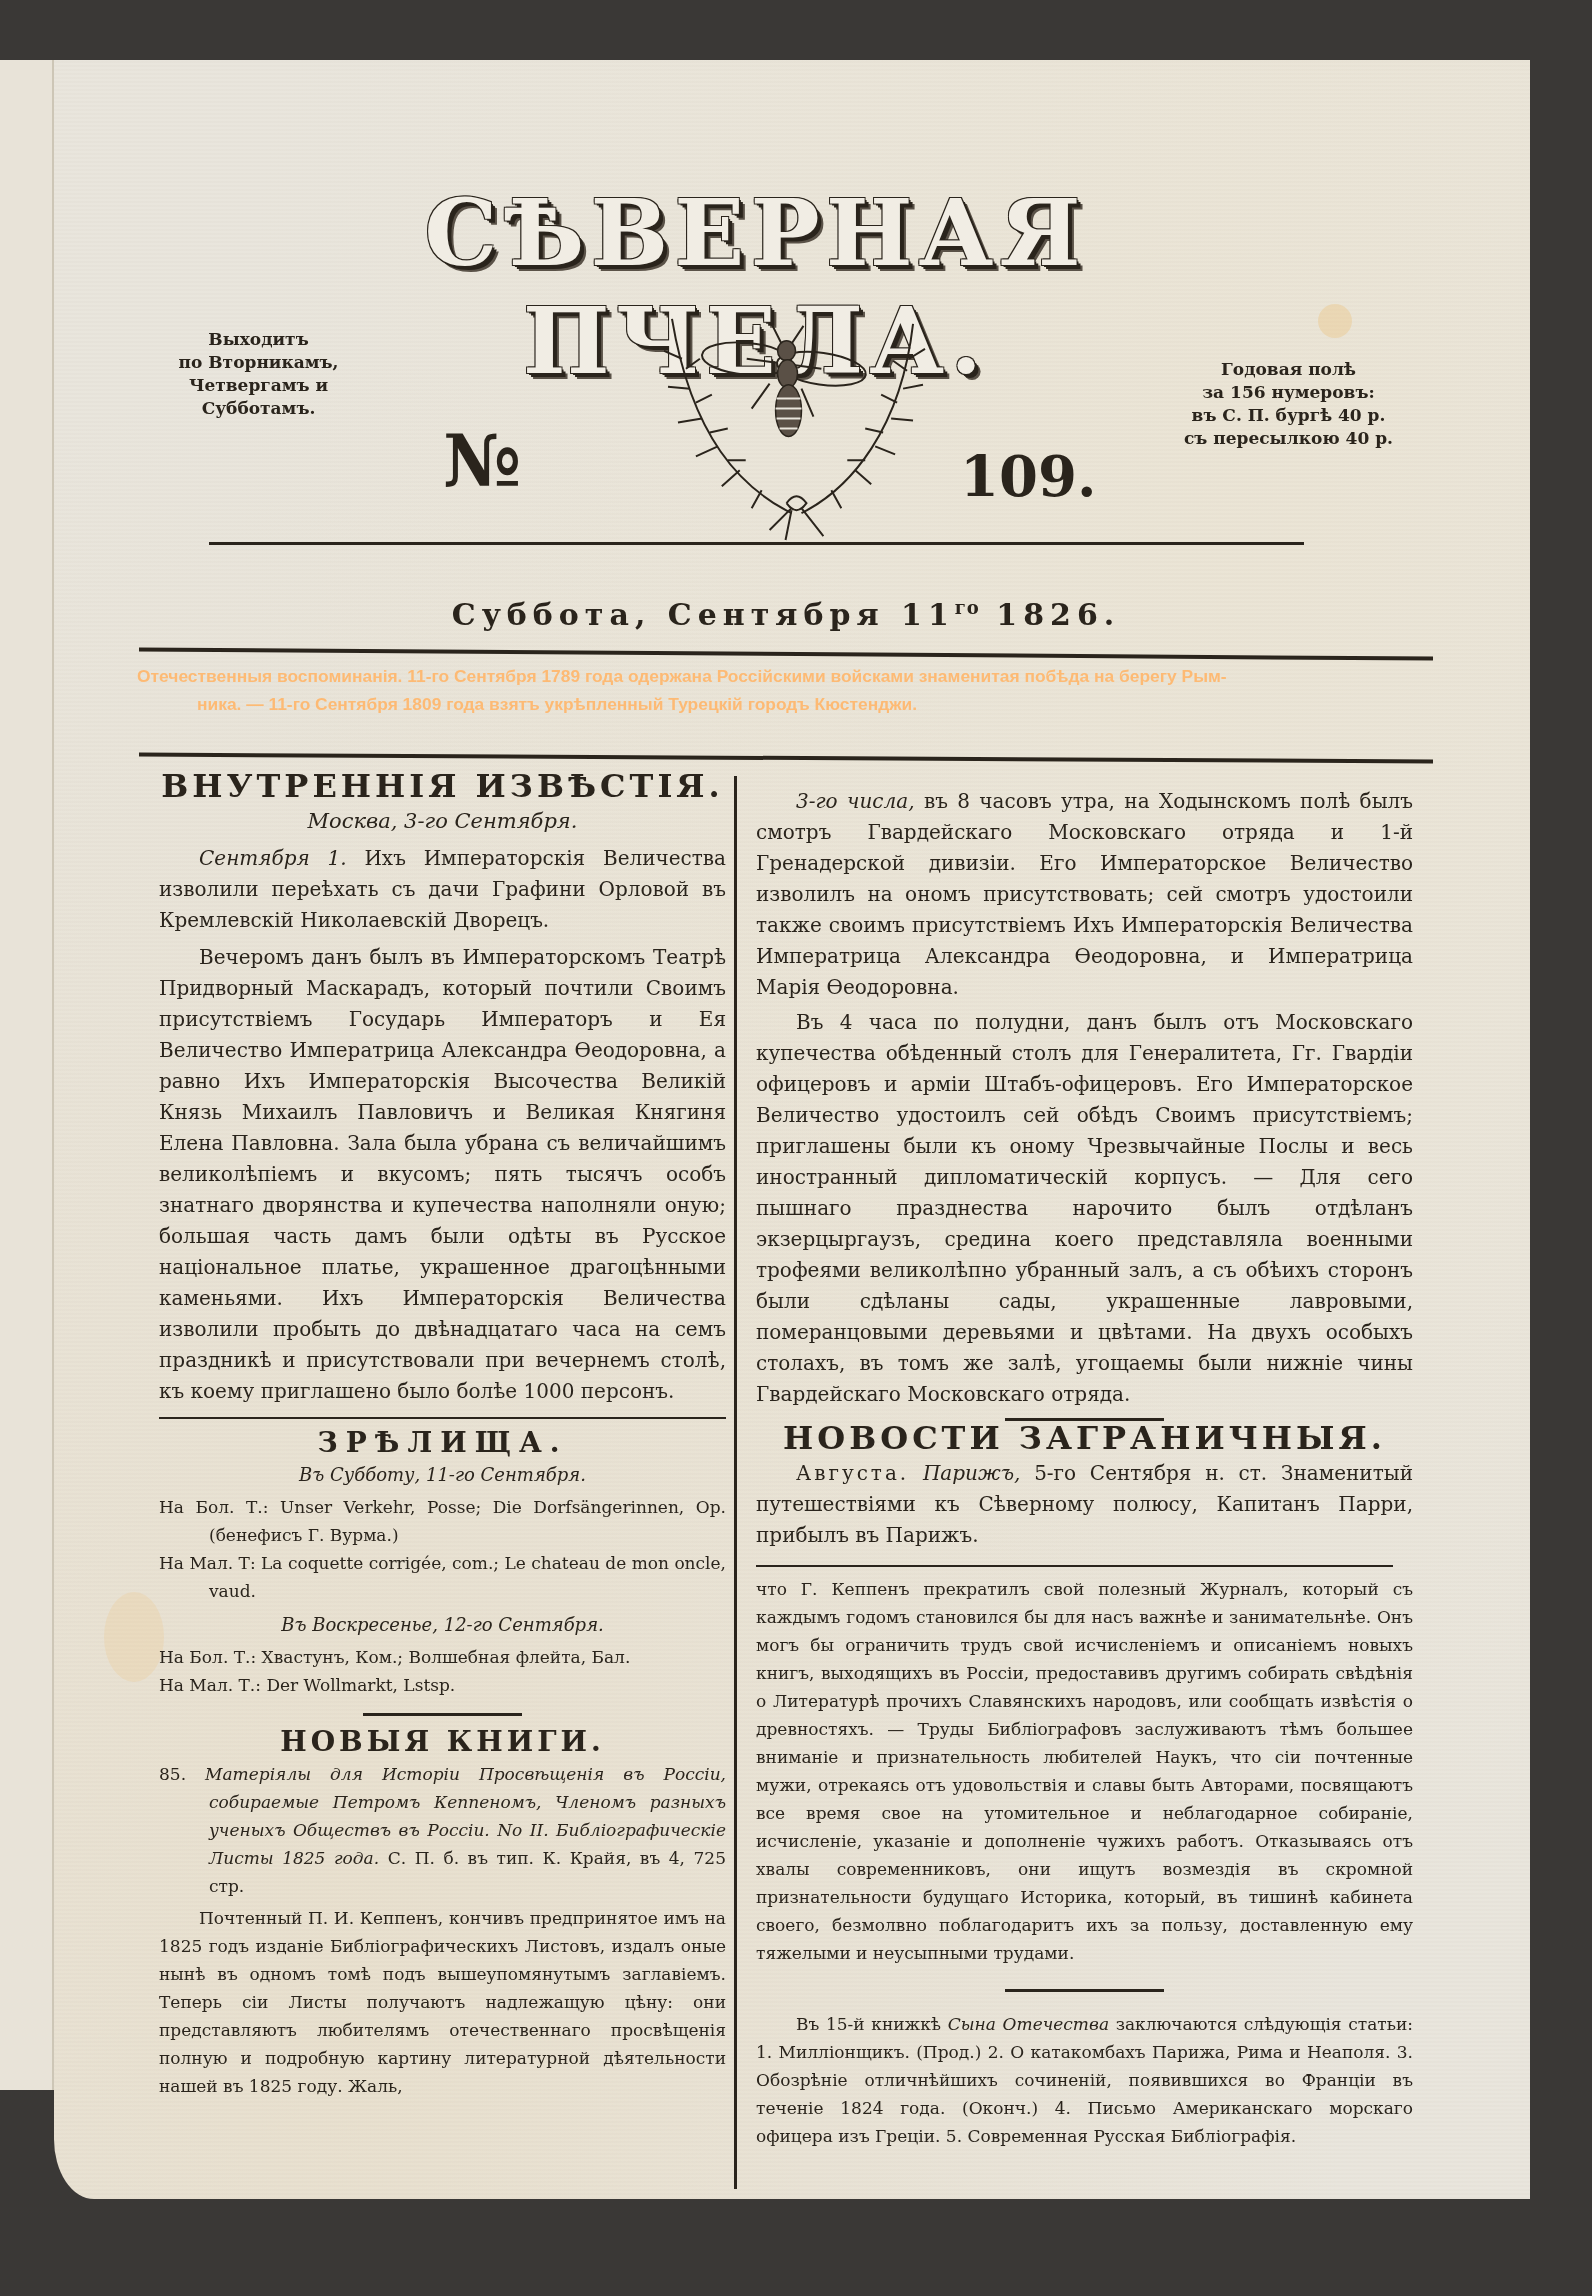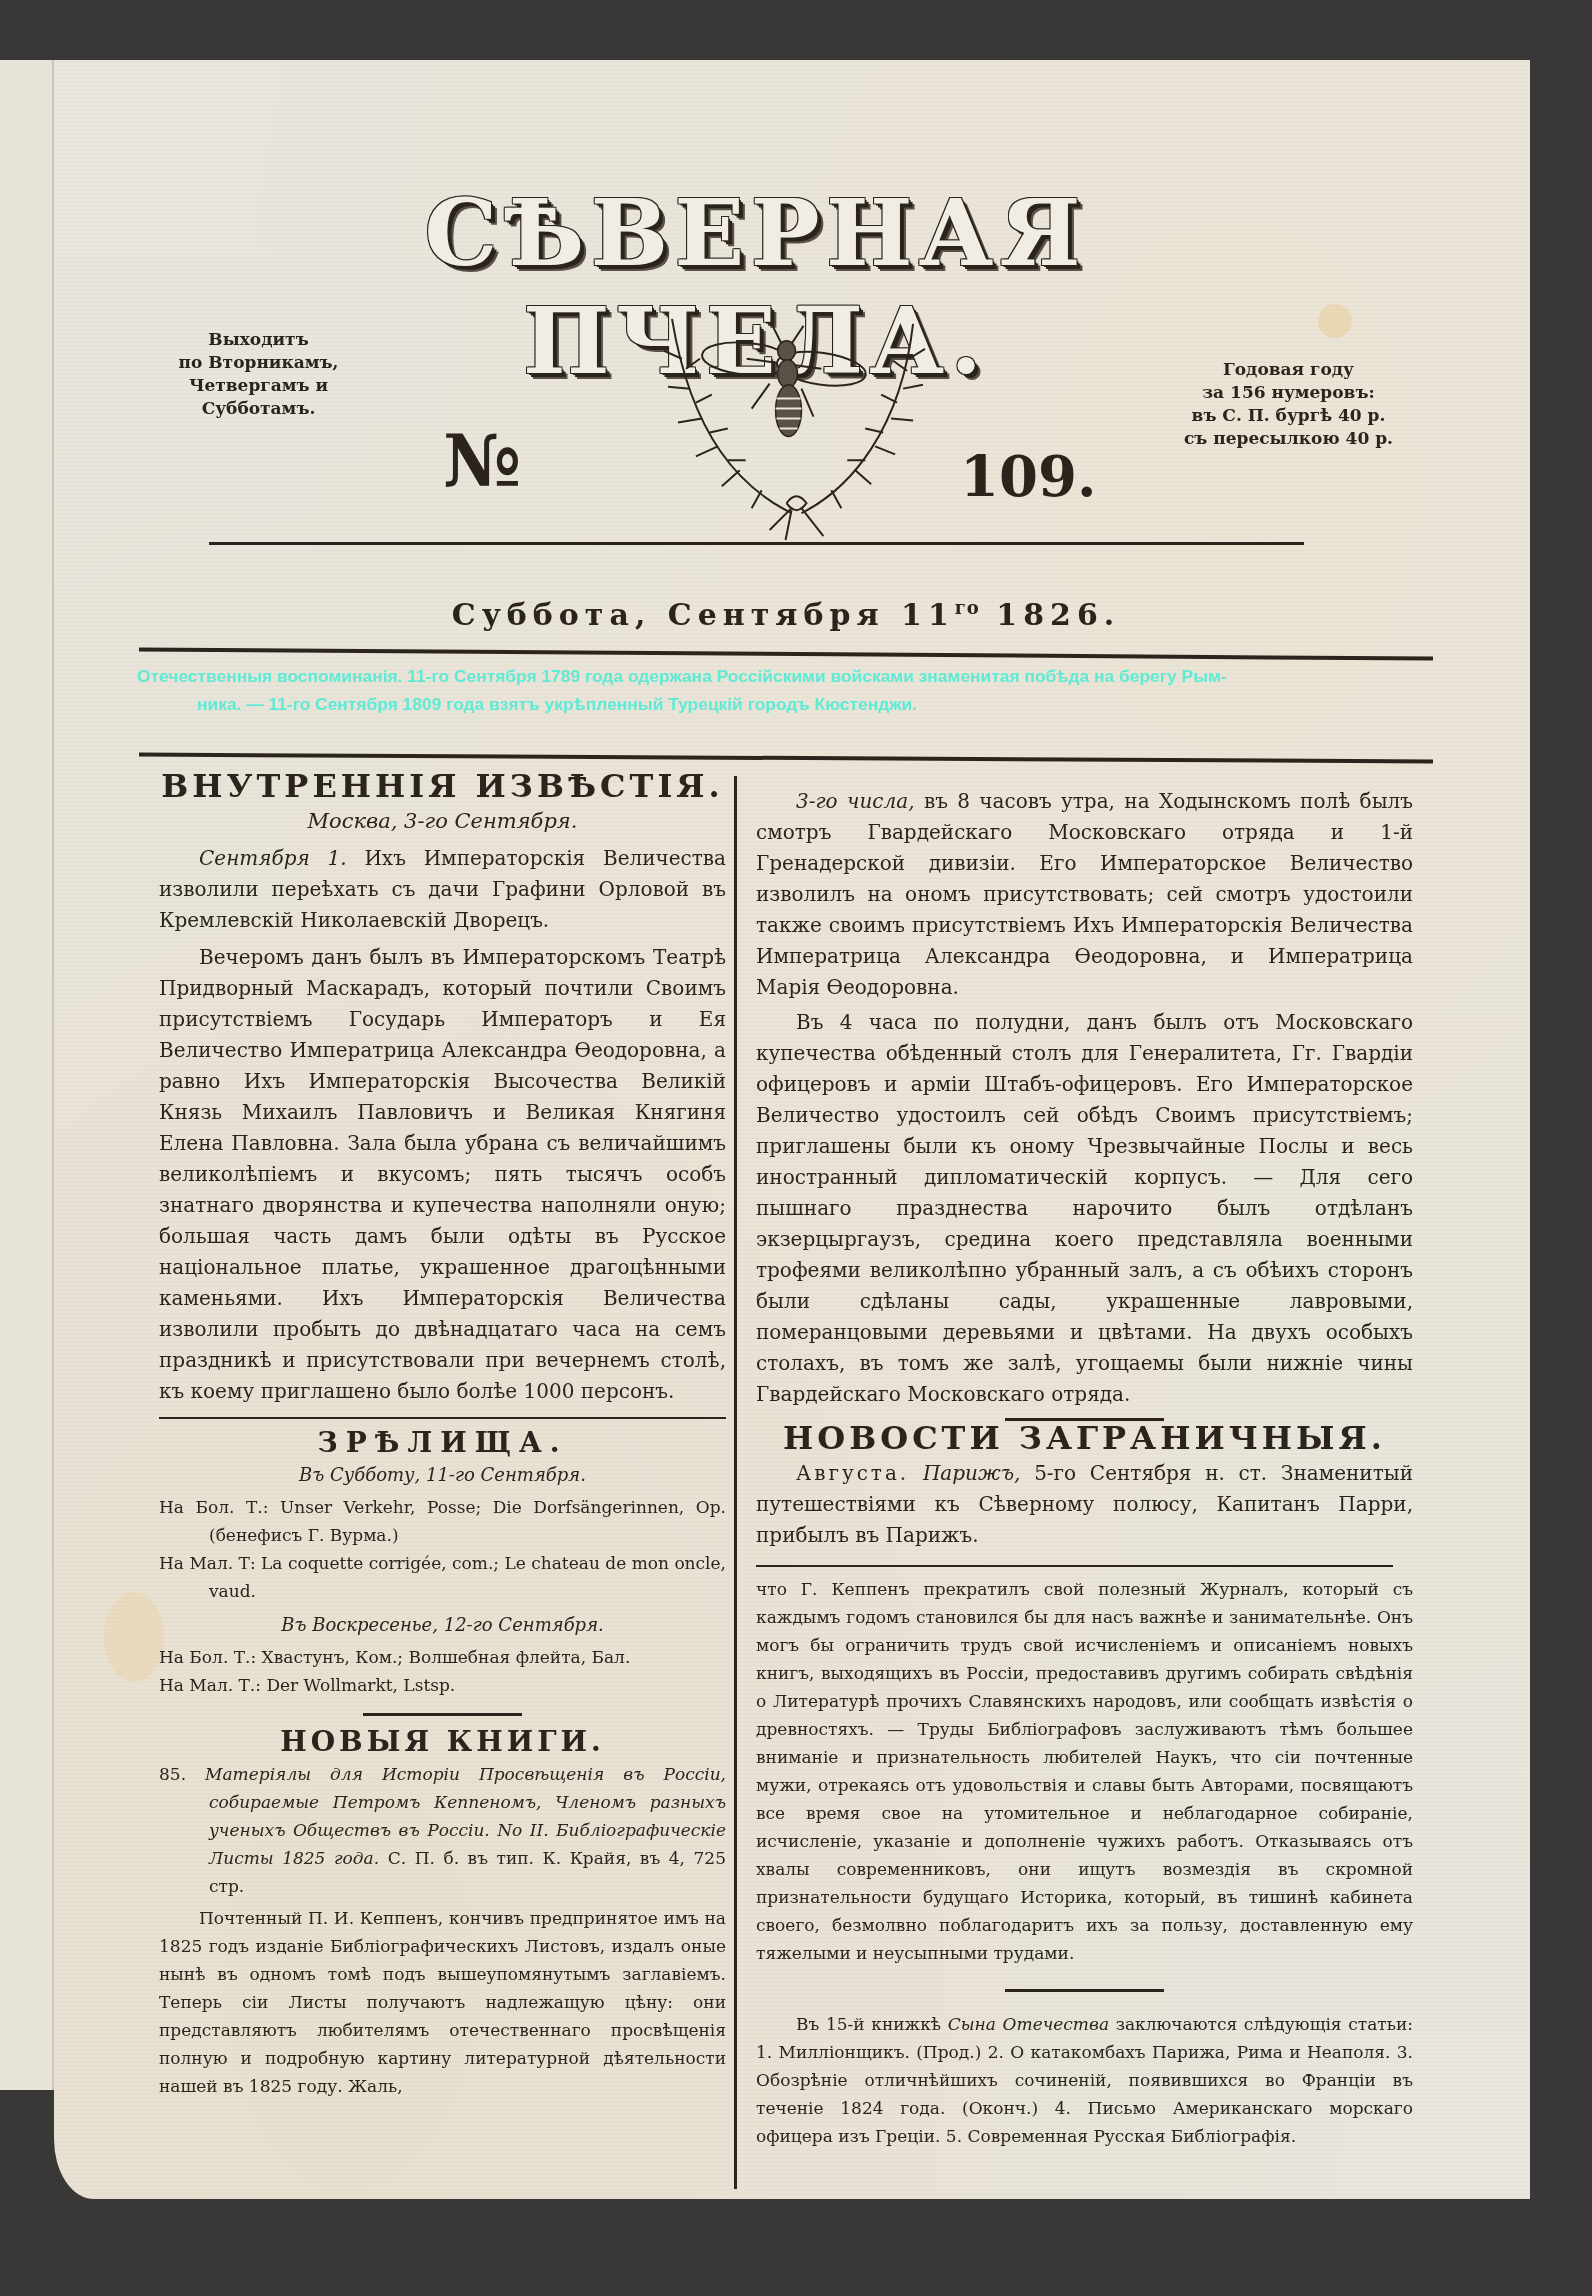--- a/index.html
+++ b/index.html
@@ -49,21 +49,21 @@
 
   .rule { position:absolute; background:#2a241c; }
   .date-line {
     position:absolute; left:418px; top:597px; width:736px; text-align:center;
     font-size:30px; letter-spacing:6px; font-weight:bold; color:#2a241c;
   }
   .date-line sup { font-size:18px; letter-spacing:1px; }
   .memorial {
     position:absolute; left:137px; top:662px; width:1298px;
     font-family:"Liberation Sans Narrow","Liberation Sans", sans-serif; font-weight:bold;
-    font-size:17.4px; line-height:28px; color:#5eead4; text-align:justify;
+    font-size:17.4px; line-height:28px; color:#fdba74; text-align:justify;
   }
   .memorial .l2 { padding-left:60px; }
 
   .col { position:absolute; font-size:20px; line-height:31px; color:#2a241c; text-align:justify; }
   .col-left { left:159px; top:771px; width:567px; }
   .col-right { left:756px; top:786px; width:657px; }
   .col-sm { font-size:17px; line-height:28px; }
 
   .section-heading {
     text-align:center; font-weight:bold; font-size:32px; letter-spacing:4px; margin:0 0 4px;
@@ -93,21 +93,21 @@
 <div class="masthead-title">СѢВЕРНАЯ ПЧЕЛА.</div>
 
 <div class="issue-info-left">
   <div>Выходитъ</div>
   <div>по Вторникамъ,</div>
   <div>Четвергамъ и</div>
   <div>Субботамъ.</div>
 </div>
 
 <div class="issue-info-right">
-  <div>Годовая году</div>
+  <div>Годовая полѣ</div>
   <div>за 156 нумеровъ:</div>
   <div>въ С. П. бургѣ 40 р.</div>
   <div>съ пересылкою 40 р.</div>
 </div>
 
 <div class="numero-sign">№</div>
 <div class="issue-number">109.</div>
 
 <svg class="emblem" viewBox="0 0 290 250">
   <g fill="none" stroke="#2a241c" stroke-width="2">

